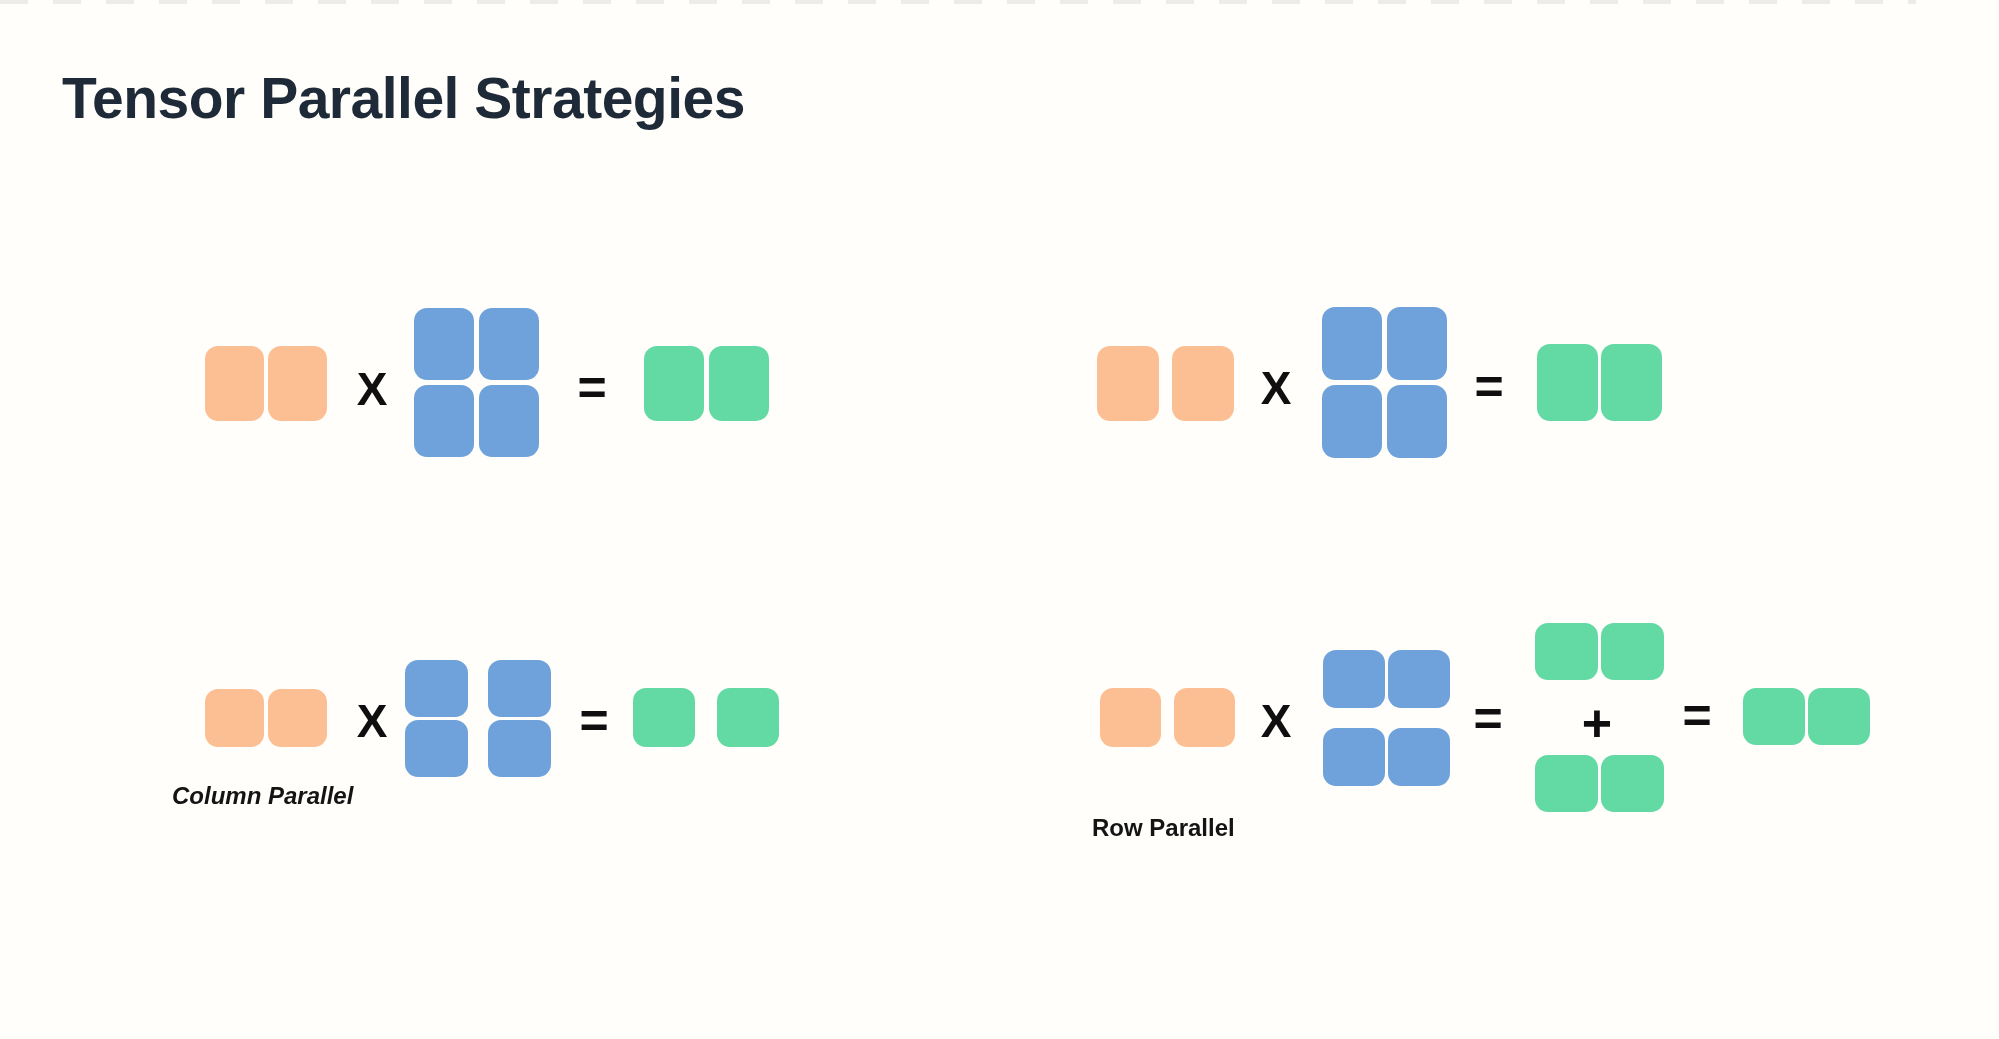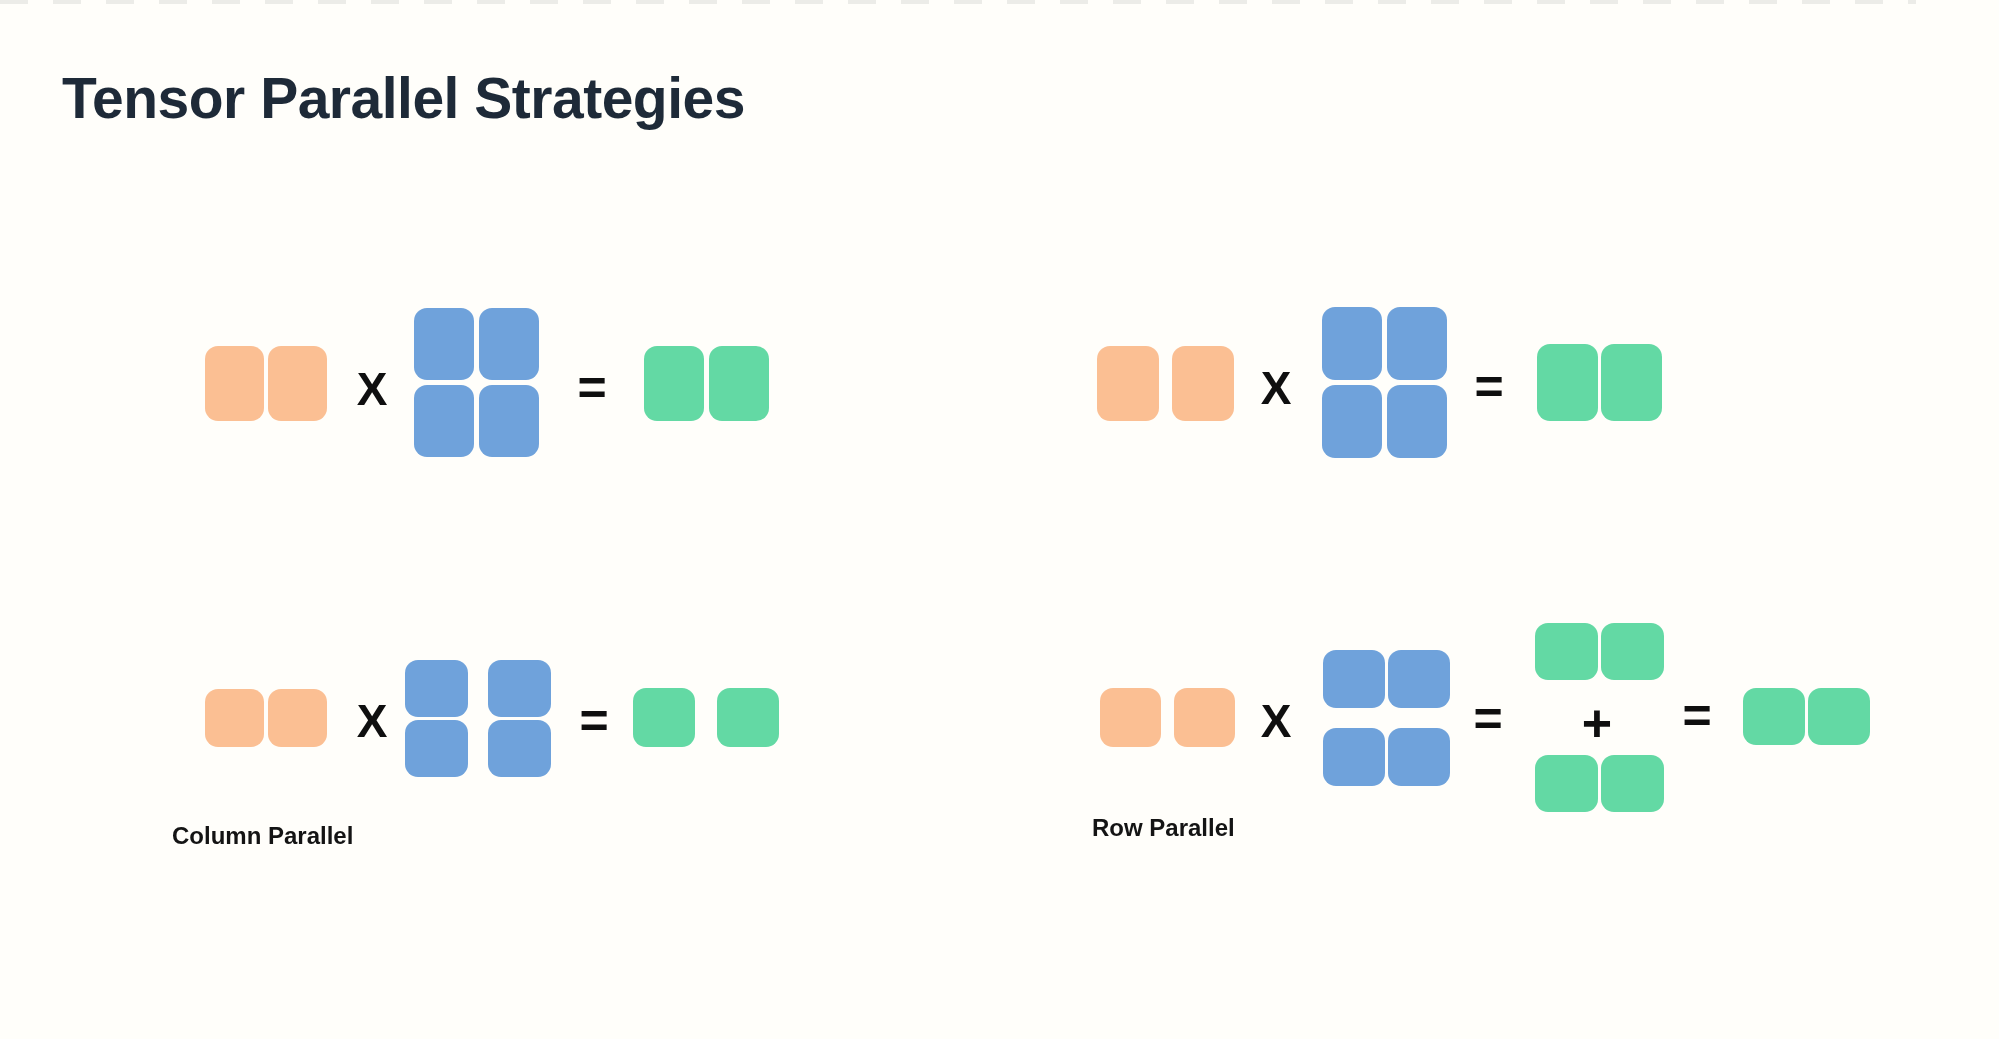--- a/index.html
+++ b/index.html
@@ -59,21 +59,21 @@
     white-space: nowrap;
   }
 </style>
 </head>
 <body>
 
 <div class="canvas">
   <div class="top-dashes"></div>
   <h1 class="slide-title" style="margin:0;">Tensor Parallel Strategies</h1>
 
-  <div class="diagram-label" style="left:172px; top:824px;">Column Parallel</div>
+  <div class="diagram-label" style="left:172px; top:784px;font-style:italic;">Column Parallel</div>
 
   <div class="diagram-label" style="left:1092px; top:816px;">Row Parallel</div>
 <div class="diagram">
       <div class="block" style="left: 205px; top: 346px; width: 59px; height: 75px; background: rgb(251, 191, 147);"></div>
       <div class="block" style="left: 268px; top: 346px; width: 59px; height: 75px; background: rgb(251, 191, 147);"></div>
       <div class="op" style="left: 372px; top: 389px; font-size: 46px;">X</div>
       <div class="block" style="left: 414px; top: 308px; width: 60px; height: 72px; background: rgb(111, 162, 219);"></div>
       <div class="block" style="left: 479px; top: 308px; width: 60px; height: 72px; background: rgb(111, 162, 219);"></div>
       <div class="block" style="left: 414px; top: 385px; width: 60px; height: 72px; background: rgb(111, 162, 219);"></div>
       <div class="block" style="left: 479px; top: 385px; width: 60px; height: 72px; background: rgb(111, 162, 219);"></div>

